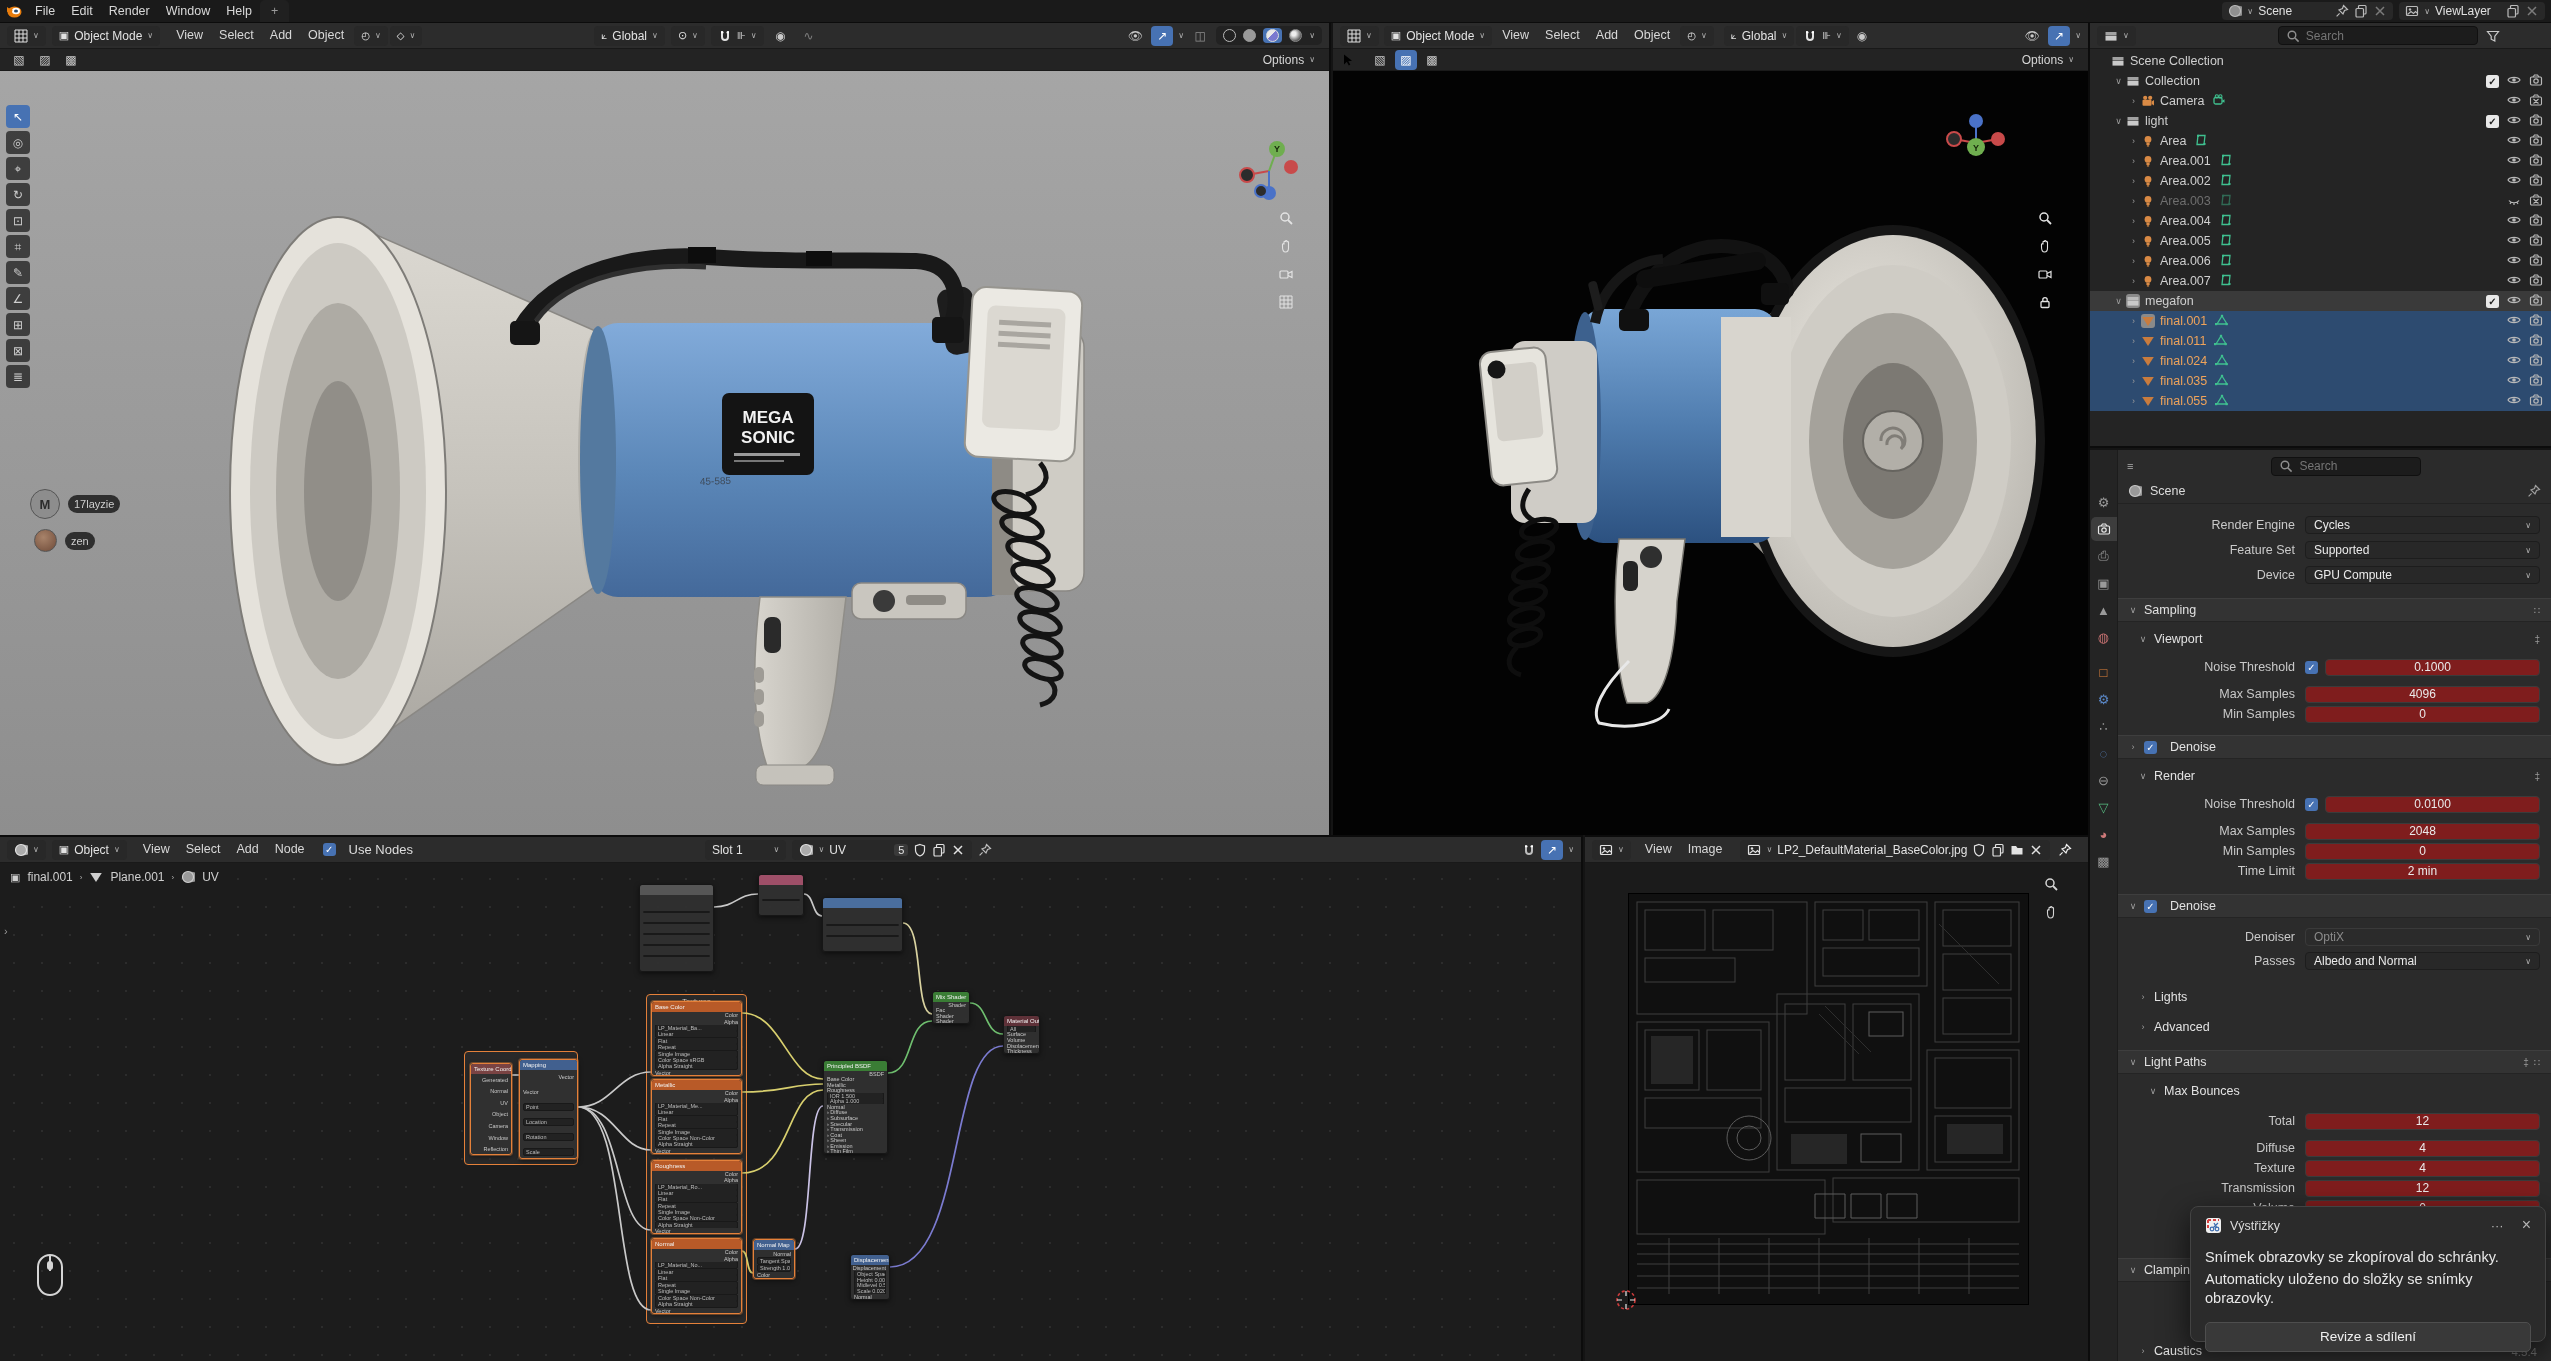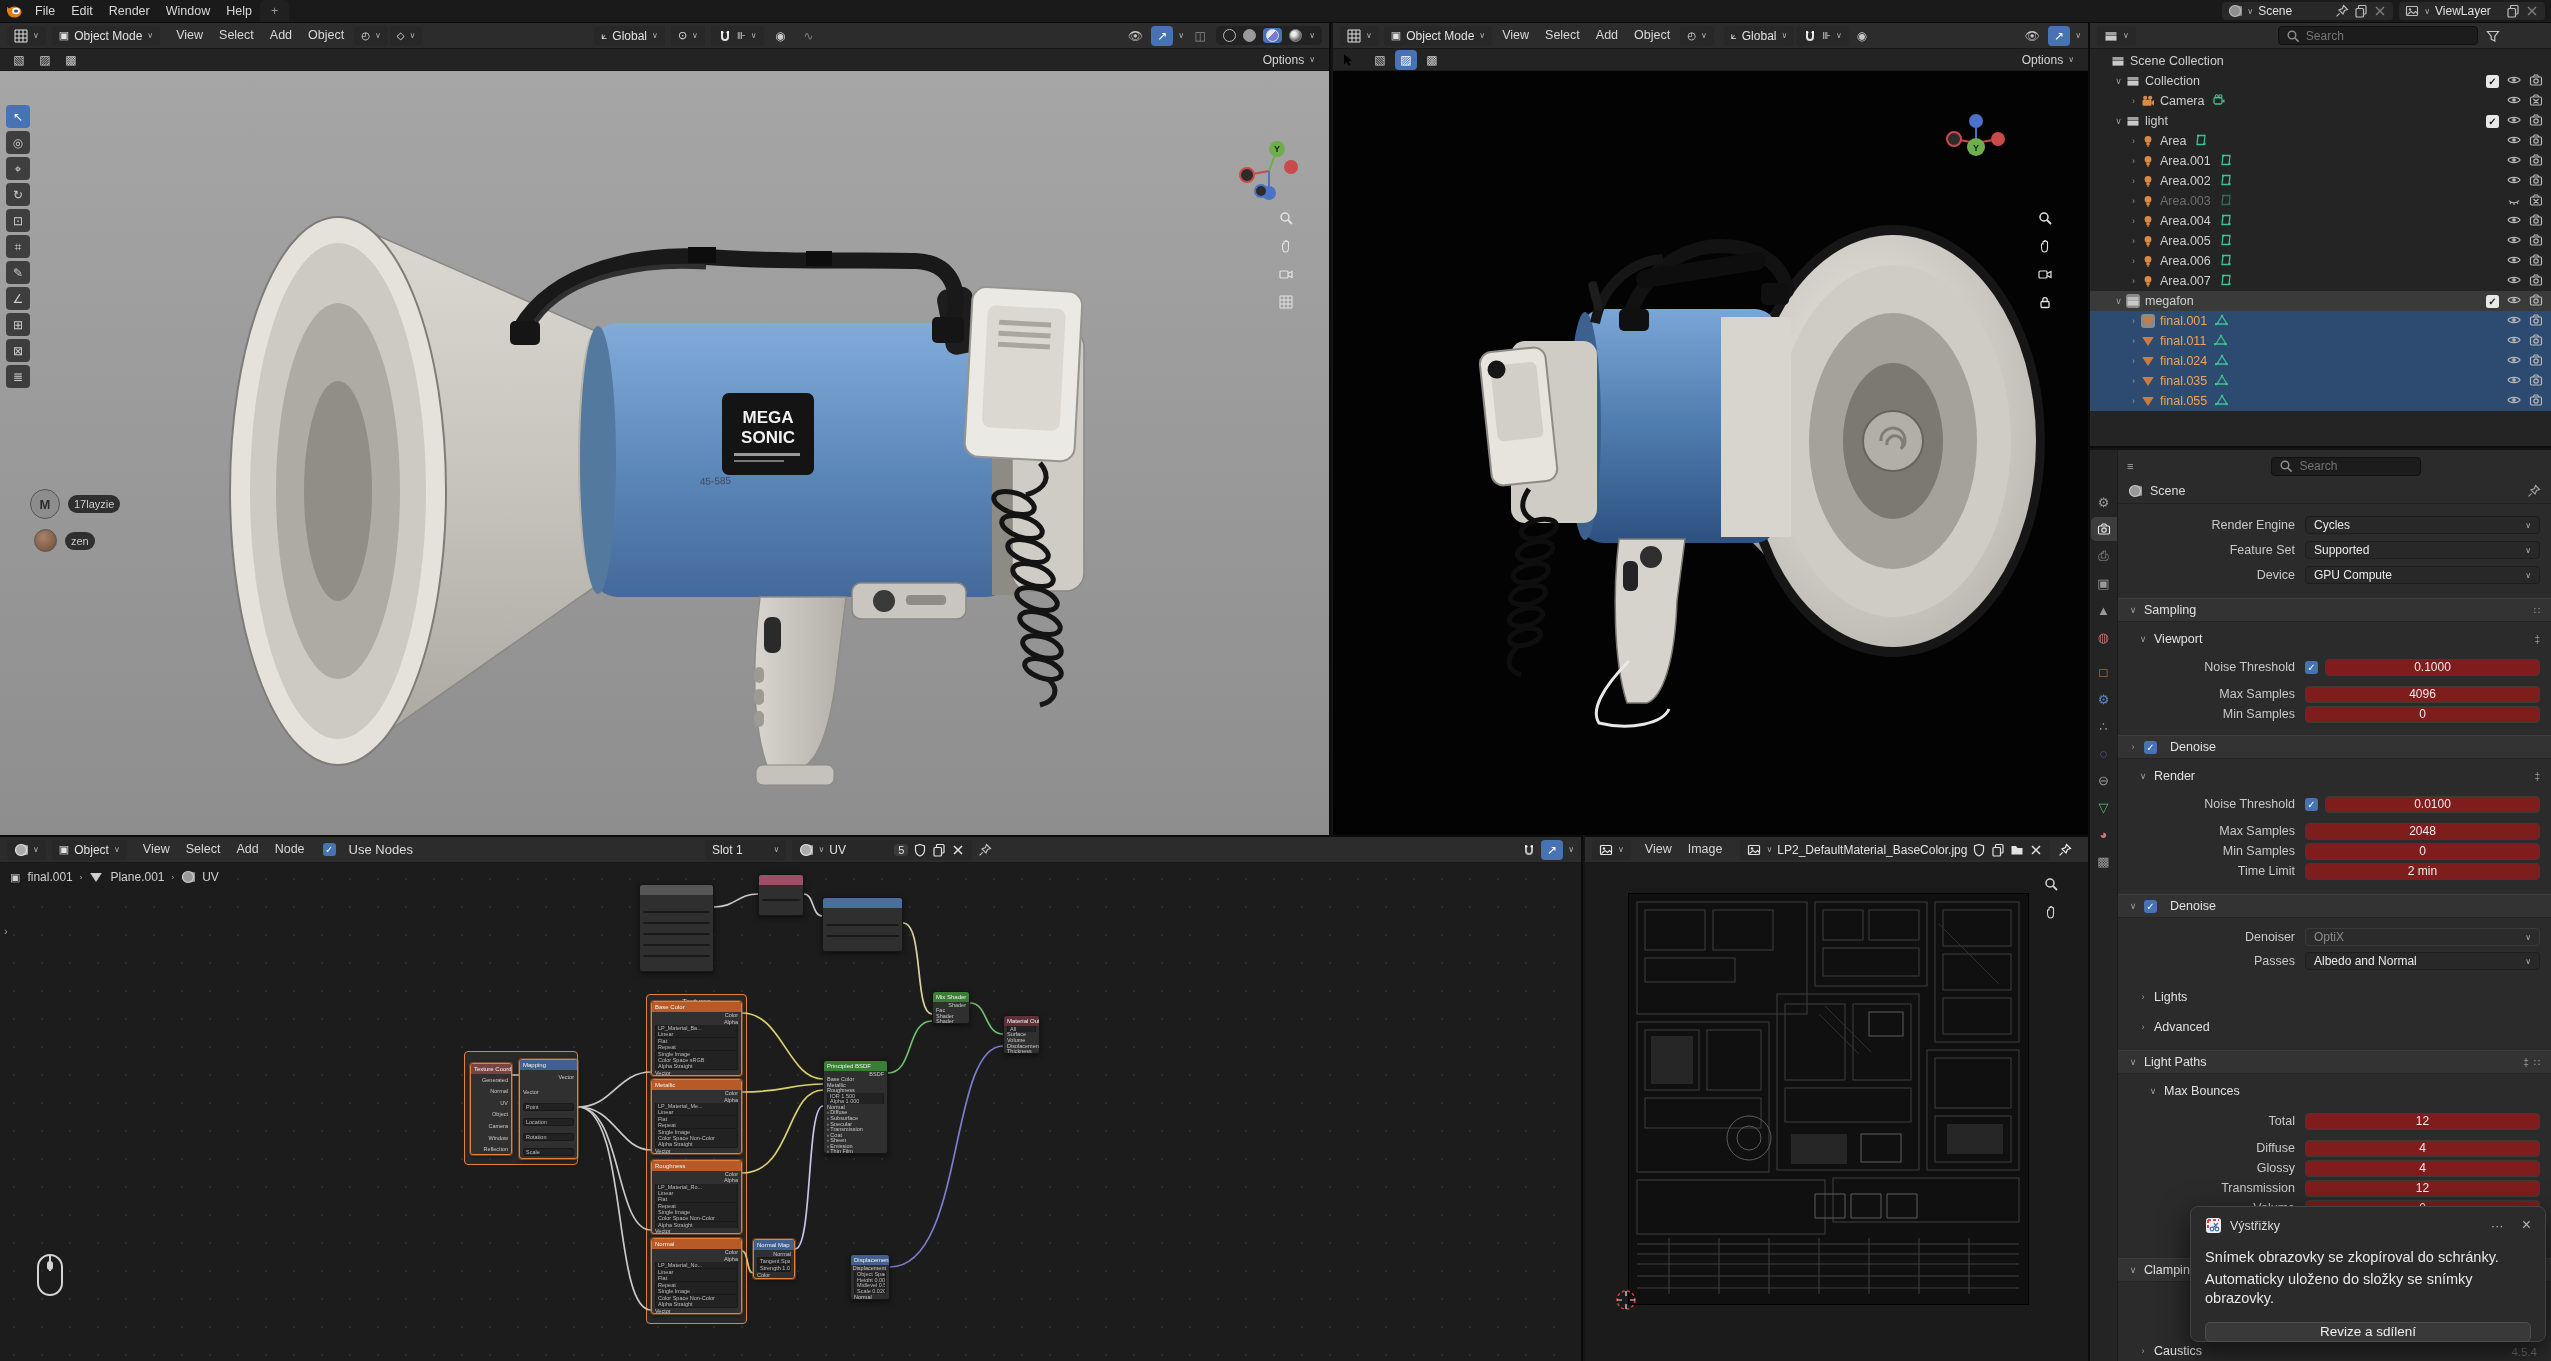--- a/index.html
+++ b/index.html
@@ -104,21 +104,21 @@
   .phicons { margin-left:auto; color:#9a9a9a; font-size:10px; letter-spacing:1px; }
   #pversion { position:absolute; right:14px; bottom:3px; color:#6f6f6f; font-size:11.5px; }
 
   
   #popup { position:absolute; left:2190px; top:1206px; width:356px; height:136px; background:#2b2b2b; border:1px solid #434343; border-radius:8px; box-shadow:0 10px 30px rgba(0,0,0,.65); z-index:50; padding:10px 14px; }
   #popup .ptitle-row { display:flex; align-items:center; gap:8px; }
   #popup .ptitle { font-size:12.5px; color:#dcdcdc; }
   #popup .pctl { margin-left:auto; display:flex; gap:18px; color:#b5b5b5; font-size:13px; }
   #popup .pline { font-size:14.5px; color:#e8e8e8; margin-top:7px; line-height:1.35; }
   #popup .pline.first { margin-top:14px; }
-  #popup .pbtn { margin-top:13px; height:20px; background:#393939; border:1px solid #4e4e4e; border-radius:5px; display:flex; align-items:center; justify-content:center; color:#f0f0f0; font-size:13.5px; }
+  #popup .pbtn { margin-top:13px; height:30px; background:#393939; border:1px solid #4e4e4e; border-radius:5px; display:flex; align-items:center; justify-content:center; color:#f0f0f0; font-size:13.5px; }
 
   .gizmo text { font:bold 9px "Liberation Sans",sans-serif; }
 </style>
 </head>
 <body>
 
 <svg width="0" height="0" style="position:absolute">
   <defs>
     <symbol id="i-eye" viewBox="0 0 14 14">
         <path d="M1,7 C3,3.6 11,3.6 13,7 C11,10.4 3,10.4 1,7 Z" fill="none" stroke="currentColor" stroke-width="1.2"></path>
@@ -1678,21 +1678,21 @@
           </div>
           <div class="prow" style="margin-top: 10px;">
             <span class="plabel">Total</span>
             <span class="pvalue">12</span>
           </div>
           <div class="prow" style="margin-top: 9px;">
             <span class="plabel">Diffuse</span>
             <span class="pvalue">4</span>
           </div>
           <div class="prow" style="margin-top: 2px;">
-            <span class="plabel">Glossy</span>
+            <span class="plabel">Texture</span>
             <span class="pvalue">4</span>
           </div>
           <div class="prow" style="margin-top: 2px;">
             <span class="plabel">Transmission</span>
             <span class="pvalue">12</span>
           </div>
           <div class="prow" style="margin-top: 2px;">
             <span class="plabel">Volume</span>
             <span class="pvalue">0</span>
           </div>

